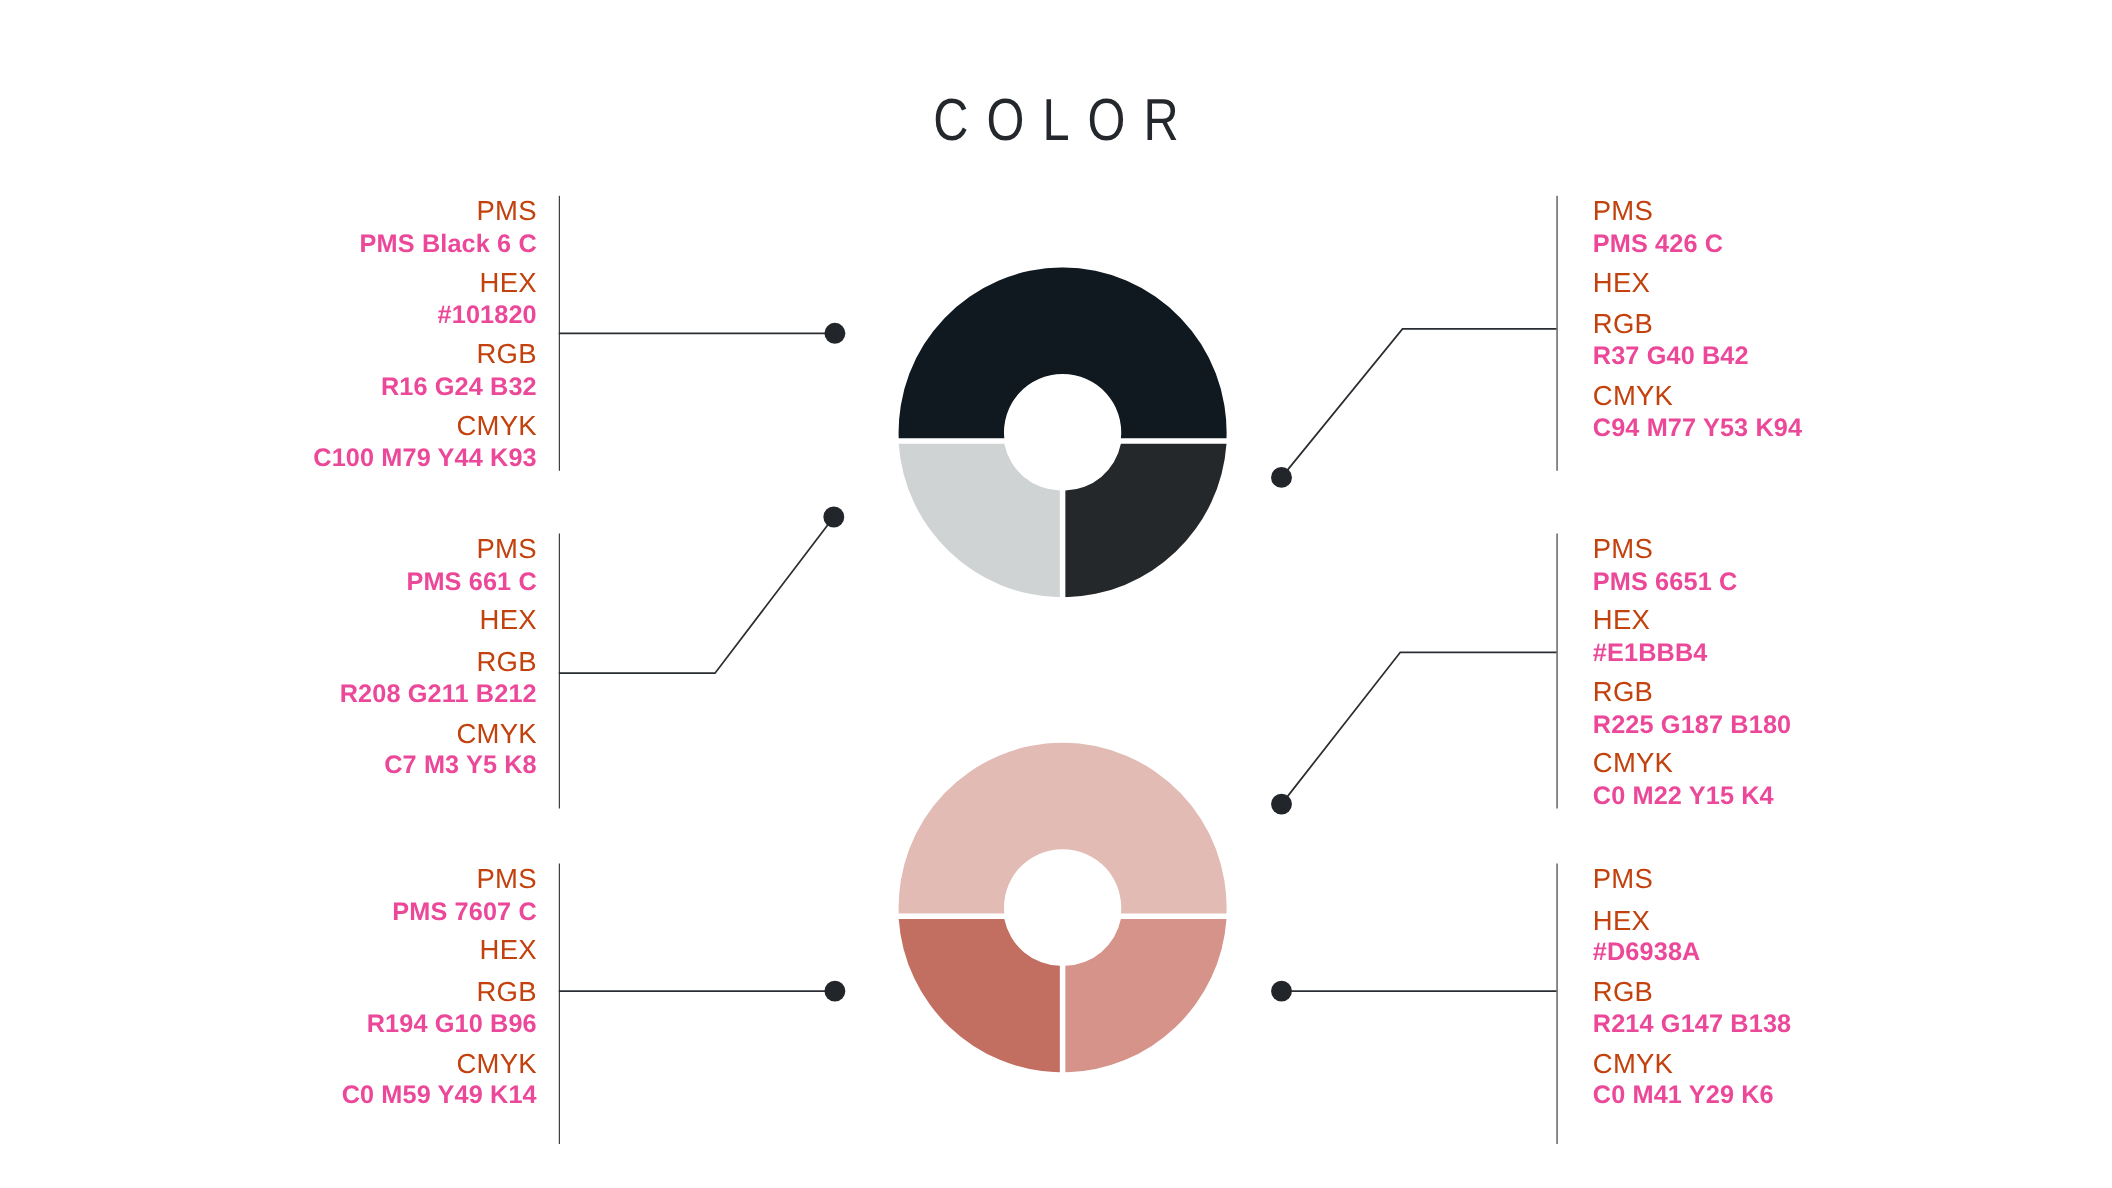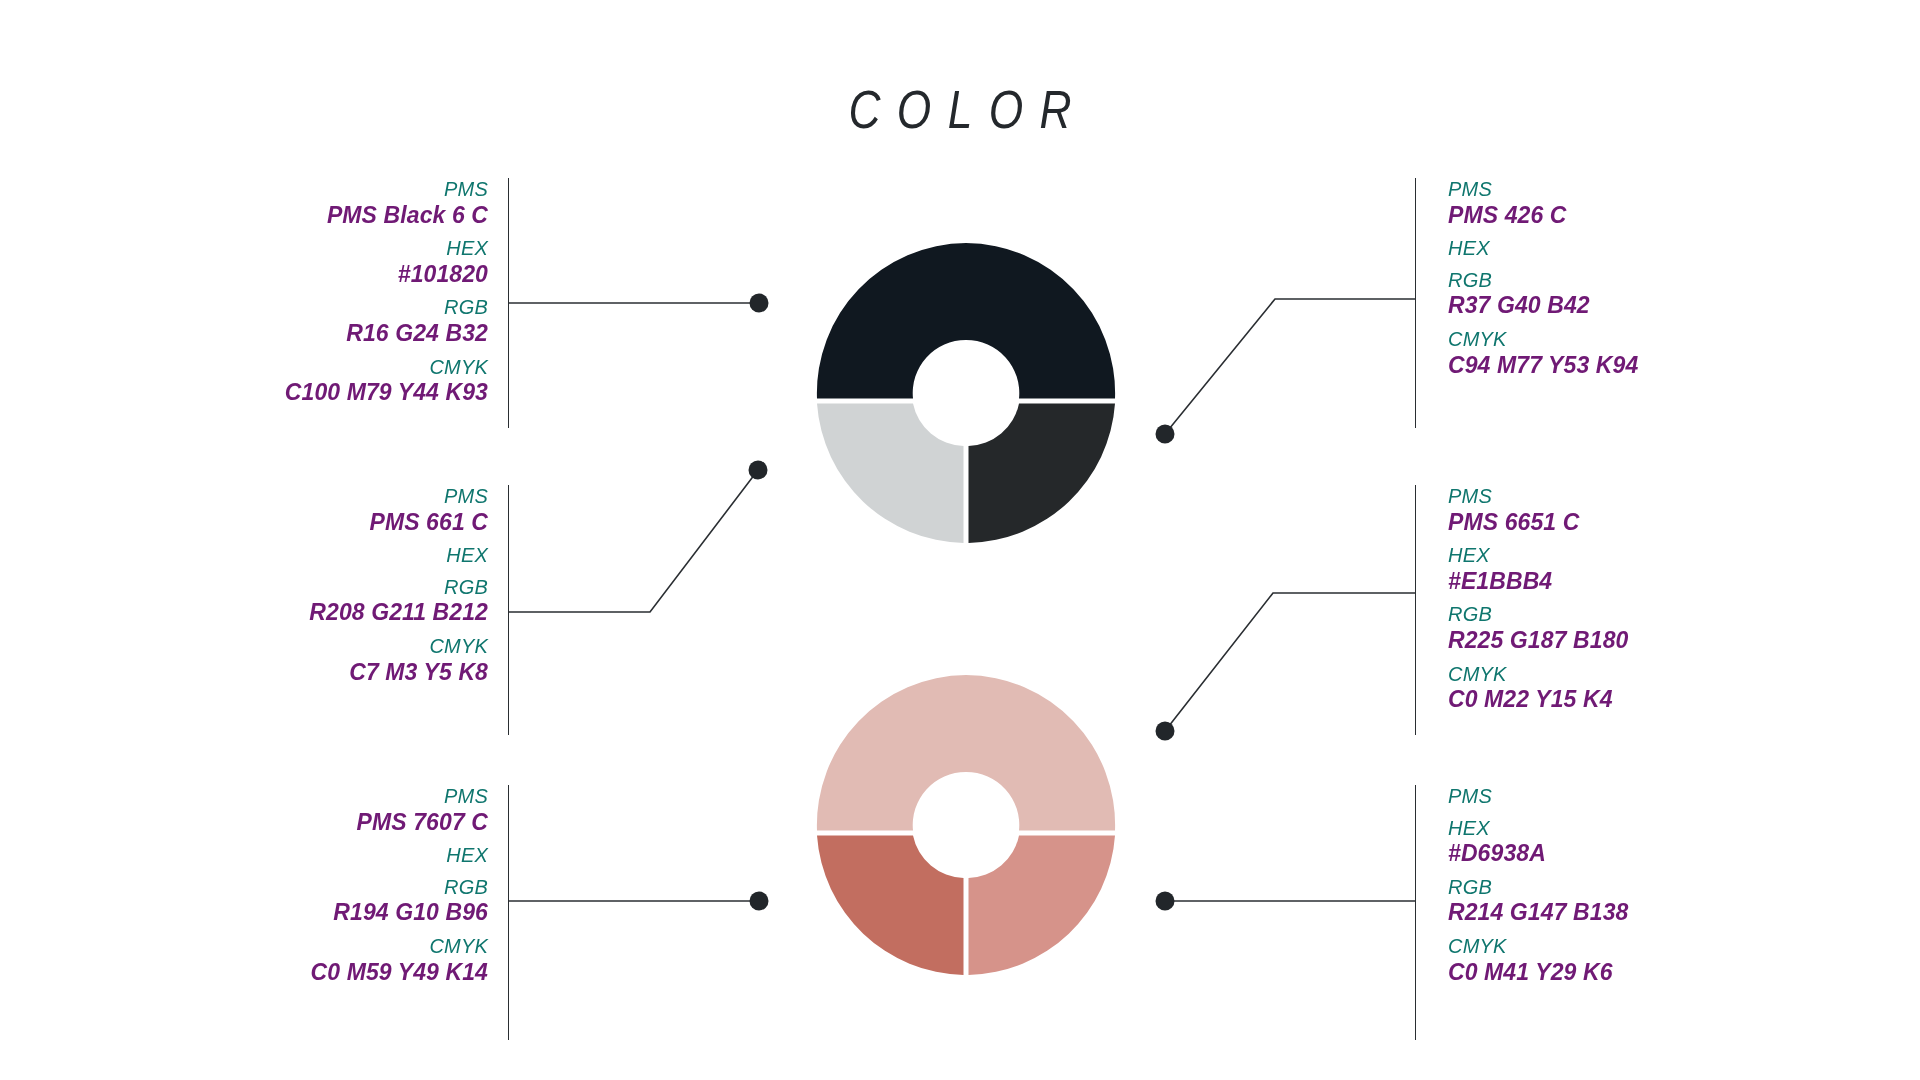--- a/index.html
+++ b/index.html
@@ -12,21 +12,20 @@
     height: 1080px;
     position: relative;
     overflow: hidden;
     font-family: "Liberation Sans", sans-serif;
     color: #2b2f33;
   }
 
   .stage {
     position: absolute;
     inset: 0;
-    font-style: italic;
   }
 
   
   .page-title {
     position: absolute;
     top: 78px;
     left: 0;
     width: 1920px;
     text-align: center;
     font-family: "Liberation Sans", sans-serif;
@@ -52,31 +51,31 @@
     text-align: left;
   }
   .spec-row {
     margin-bottom: 8px;
   }
   .spec-row:last-child {
     margin-bottom: 0;
   }
   .spec-label {
     display: block;
-    font-size: 20px;
+    font-size: 25px;
     font-weight: 400;
-    color: #0f766e;
+    color: #c2410c;
     line-height: 1.18;
     letter-spacing: 0.2px;
   }
   .spec-value {
     display: block;
     font-size: 23px;
     font-weight: 700;
-    color: #701a75;
+    color: #ec4899;
     line-height: 1.2;
     letter-spacing: 0.1px;
   }
 
   
   .divider {
     position: absolute;
     width: 1px;
     background: #2a2e32;
   }

